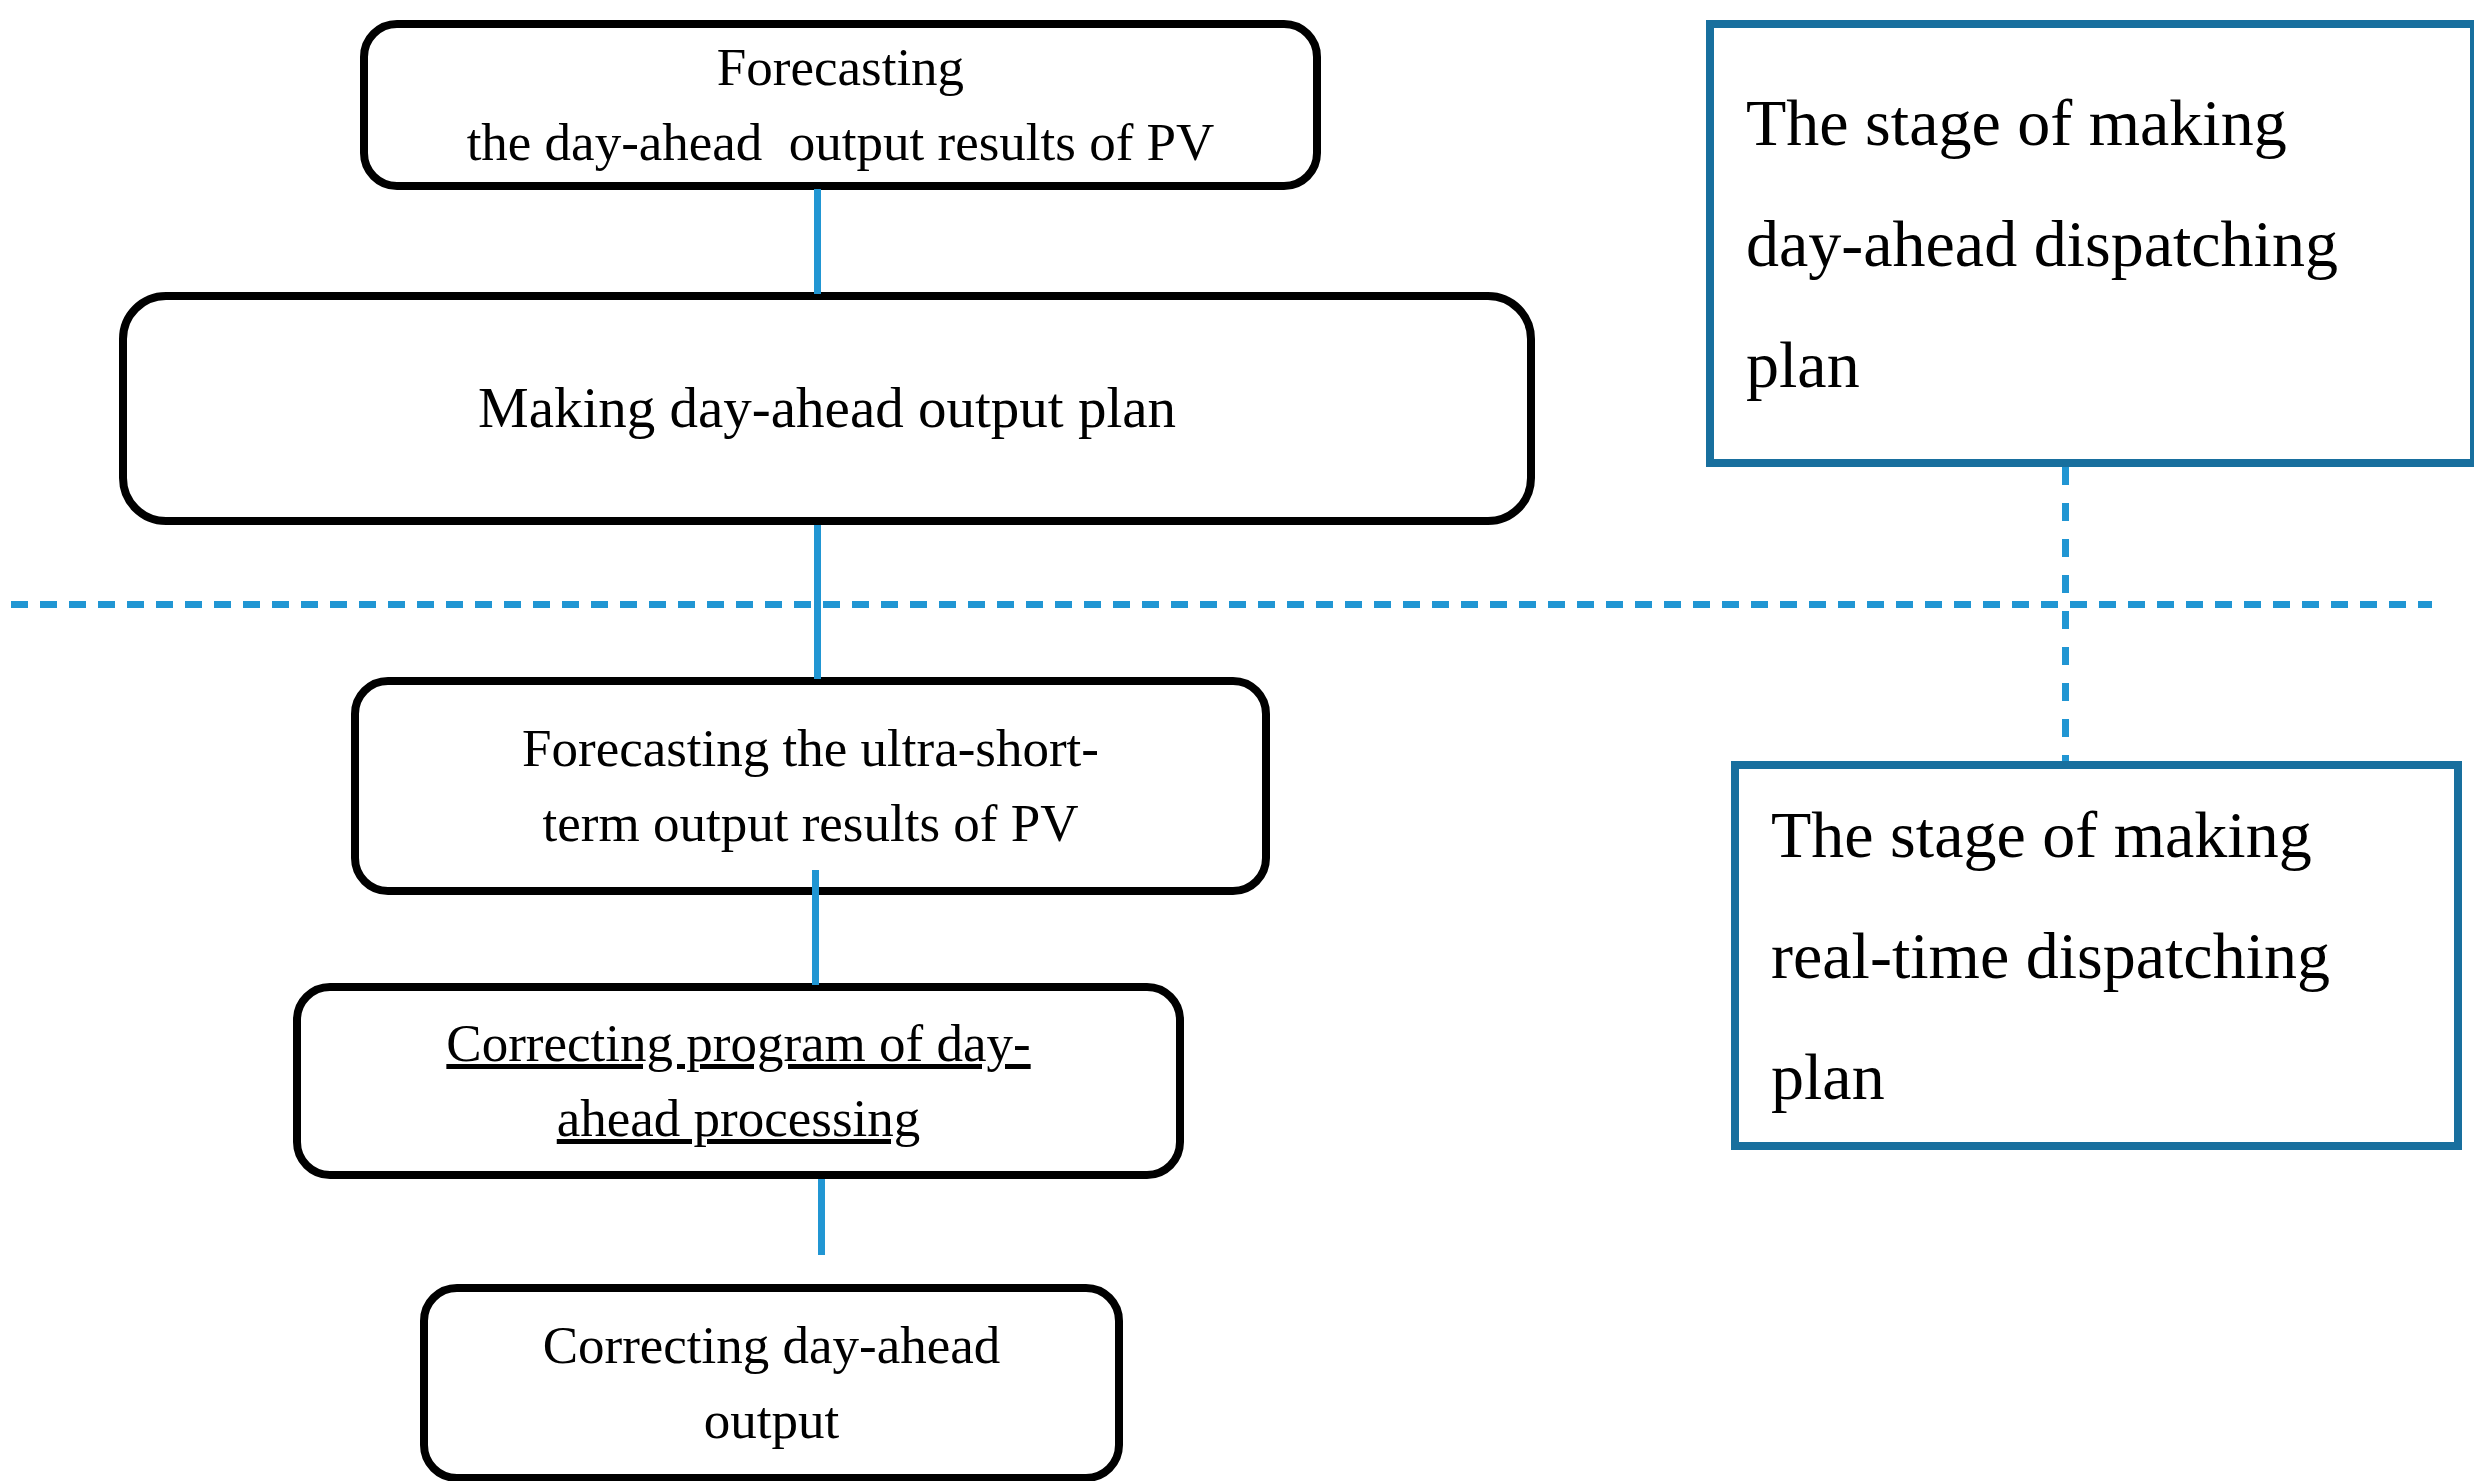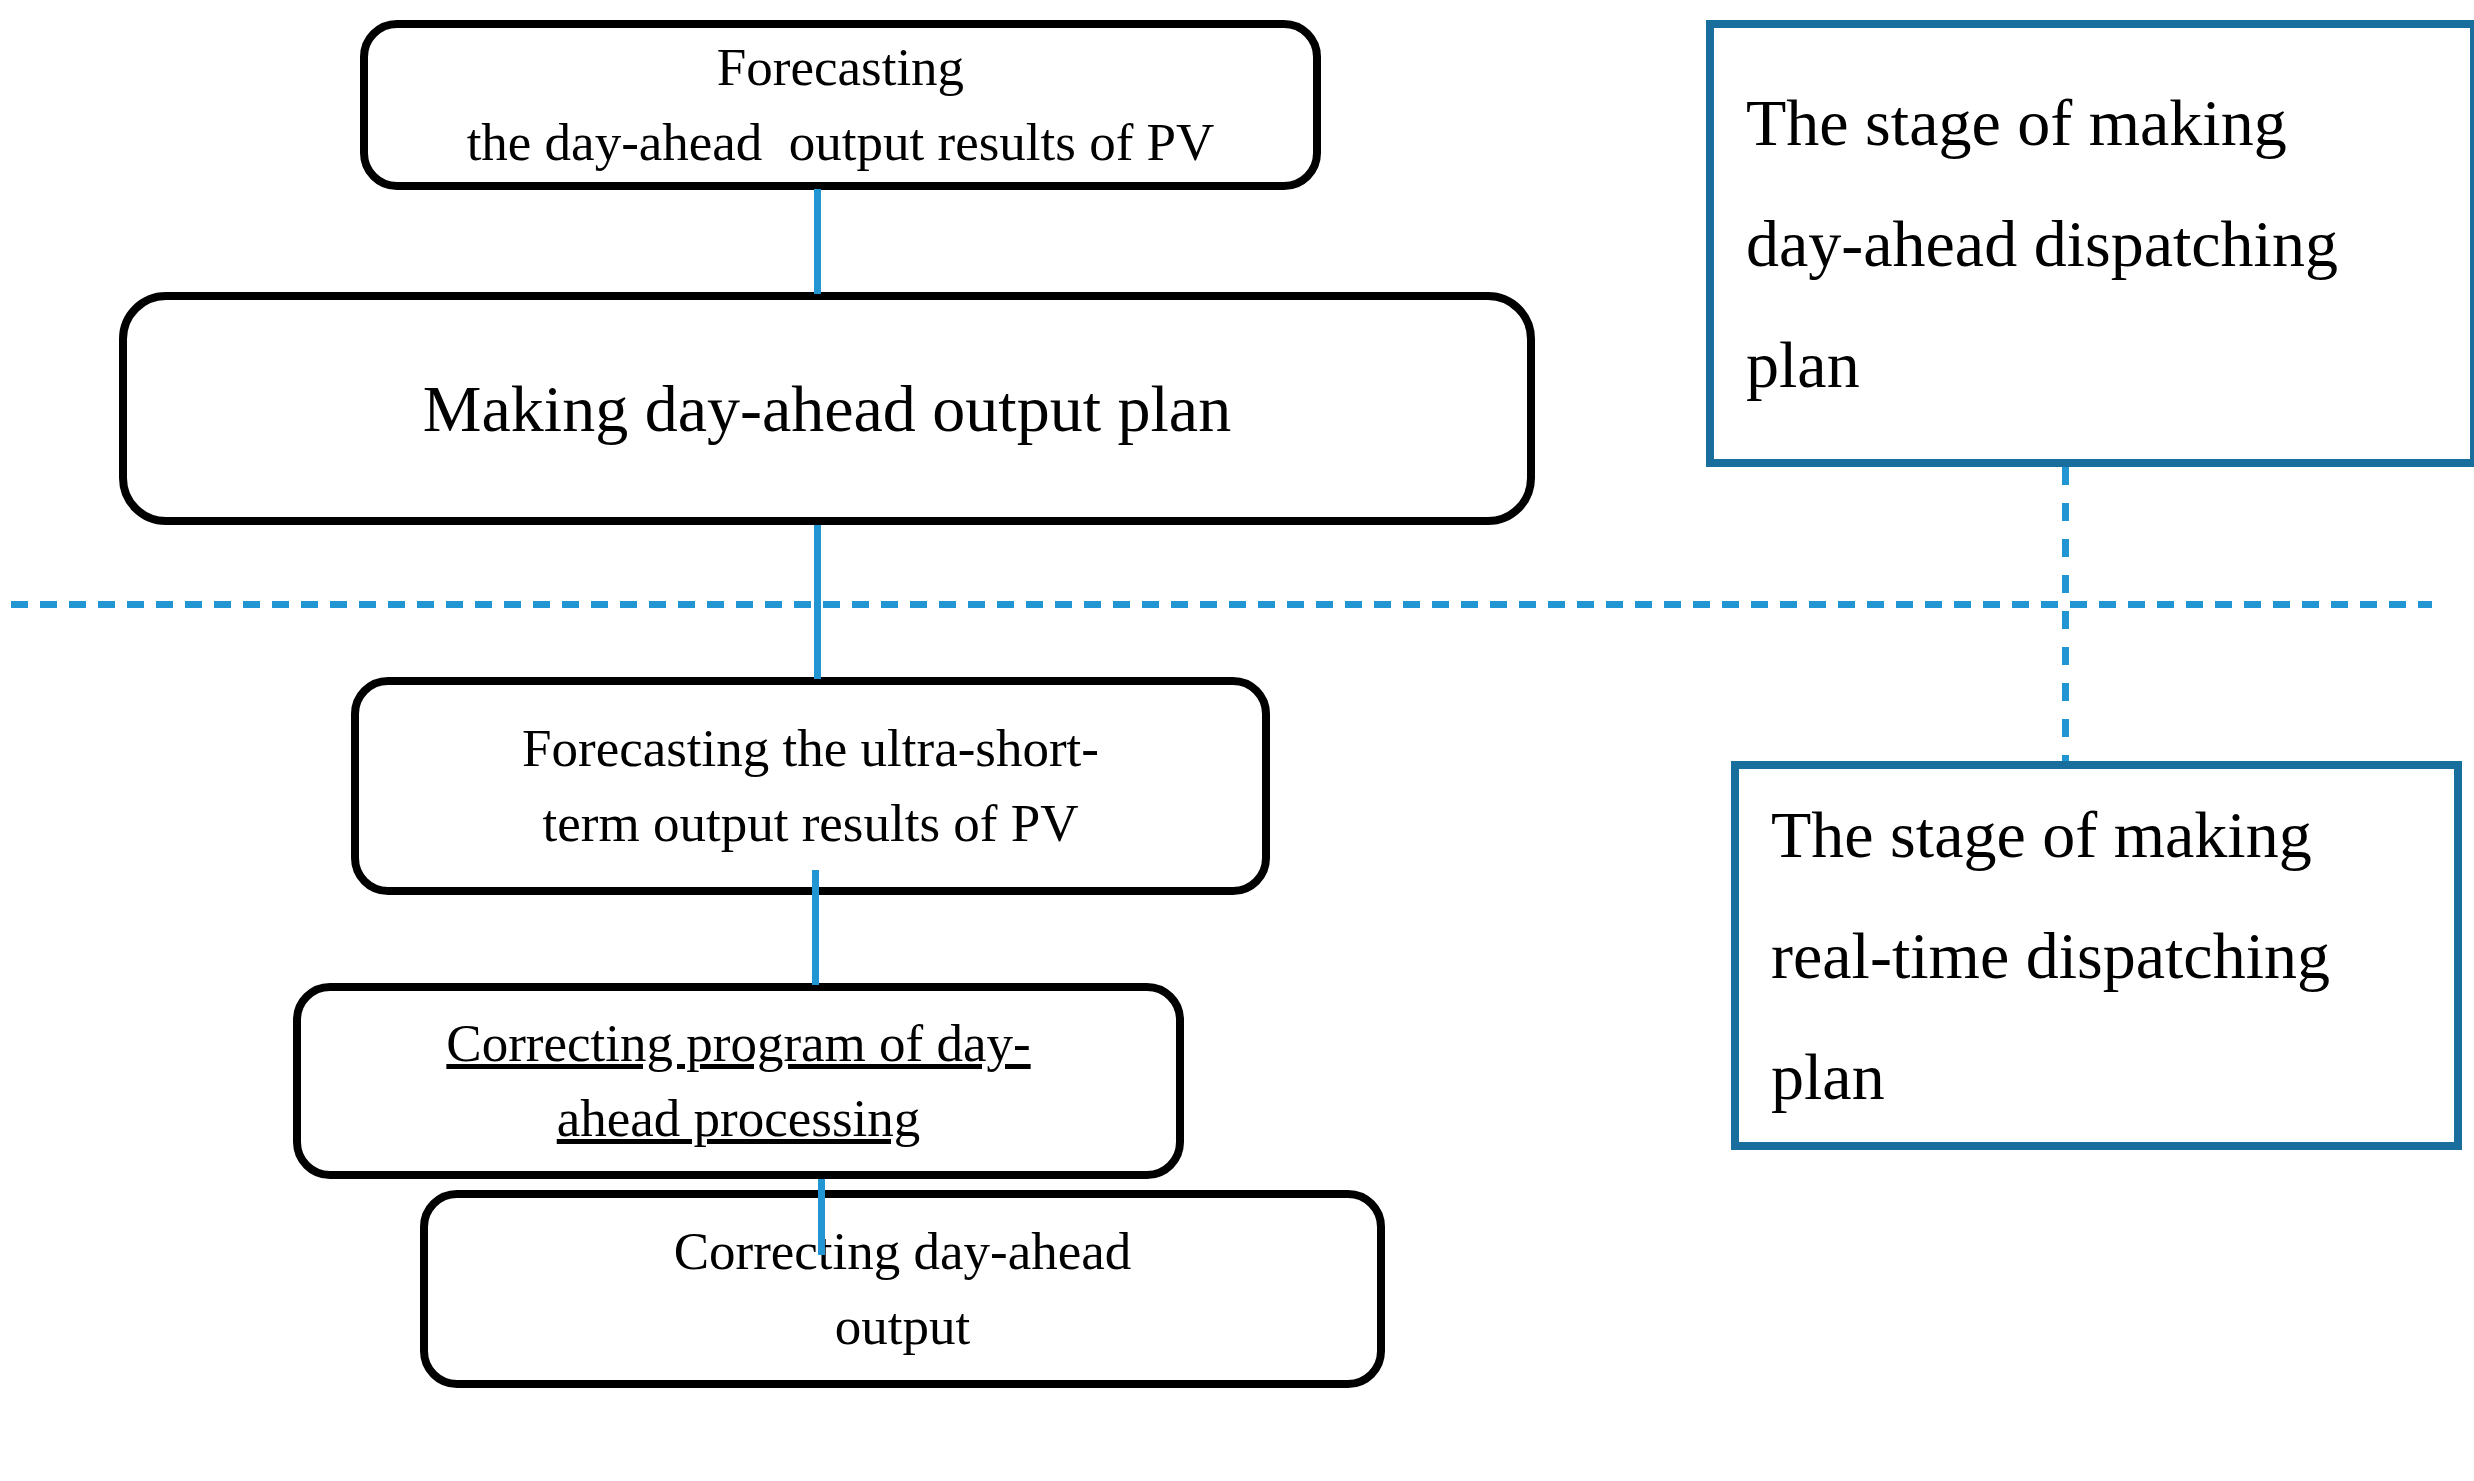--- a/index.html
+++ b/index.html
@@ -24,21 +24,21 @@
     background: #ffffff;
     display: flex;
     align-items: center;
     justify-content: center;
     text-align: center;
     white-space: pre-wrap;
     font-size: 53px;
     line-height: 1.42;
   }
   .flow-box.large {
-    font-size: 66px;
+    font-size: 57px;
     border-radius: 47px;
   }
   .stage-box {
     position: absolute;
     box-sizing: border-box;
     border: 8px solid var(--stage-border, #186f9e);
     background: #ffffff;
     display: flex;
     align-items: center;
     text-align: left;
@@ -77,21 +77,21 @@
 the day-ahead  output results of PV</div>
 
   <div class="flow-box large" style="left:119px; top:292px; width:1416px; height:233px;">Making day-ahead output plan</div>
 
   <div class="flow-box" style="left:351px; top:677px; width:919px; height:218px;">Forecasting the ultra-short-
 term output results of PV</div>
 
   <div class="flow-box" style="left:293px; top:983px; width:891px; height:196px;text-decoration:underline;">Correcting program of day-
 ahead processing</div>
 
-  <div class="flow-box" style="left:420px; top:1190px; width:965px; height:198px;">Correcting day-ahead
+  <div class="flow-box" style="left:420px; top:1284px; width:703px; height:198px;">Correcting day-ahead
 output</div>
 
   <div class="connector-solid" style="left:814px; top:189px; height:105px;"></div>
 
   <div class="connector-solid" style="left:814px; top:525px; height:154px;"></div>
 
   <div class="connector-solid" style="left:812px; top:870px; height:115px;"></div>
 
   <div class="connector-solid" style="left:818px; top:1179px; height:76px;"></div>
 

